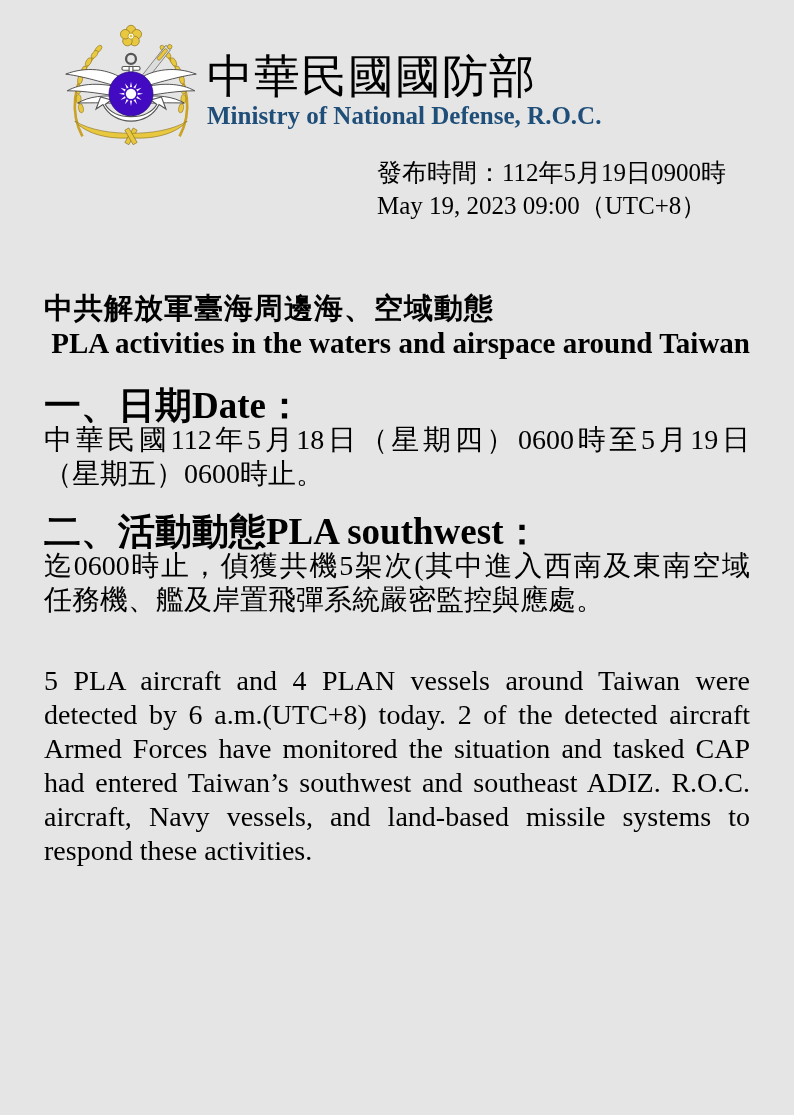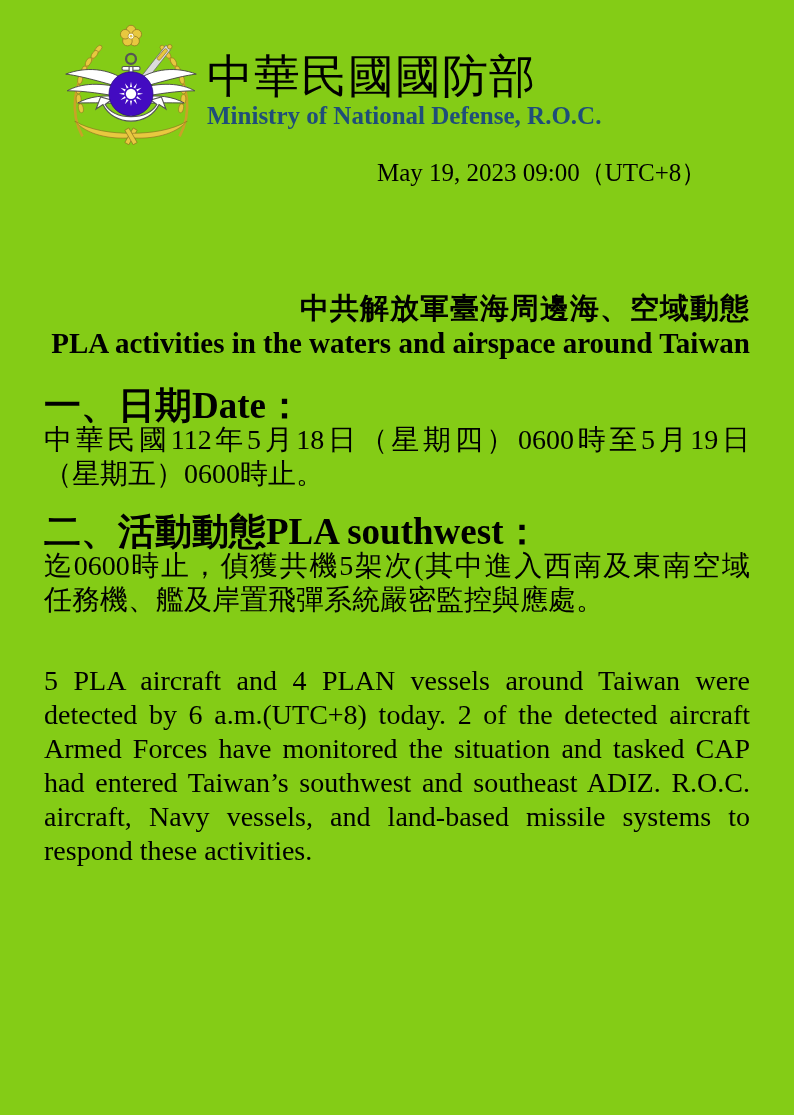--- a/index.html
+++ b/index.html
@@ -5,36 +5,36 @@
   :root{
     --accent-blue:#1f4e79;
     --emblem-gold:#e8c83f;
     --emblem-gold-dark:#8a6d1f;
     --emblem-purple:#430bc1;
   }
   html,body{margin:0;padding:0;background:#fff;}
   .page{
     position:relative;
     width:794px;height:1115px;
-    background:#84cc16;
+    background:#e5e5e5;
     font-family:"Liberation Serif","DejaVu Serif",serif;
     color:#000;
     overflow:hidden;
   }
   
   .emblem{position:absolute;left:55px;top:24px;width:152px;height:126px;}
   .orgname{position:absolute;left:207px;top:52px;}
   .org-zh{font-size:46px;line-height:50px;letter-spacing:1px;white-space:nowrap;}
   .org-en{font-size:25px;font-weight:bold;color:var(--accent-blue,#1f4e79);white-space:nowrap;}
   
   .release{position:absolute;left:377px;top:156px;font-size:25px;line-height:33px;}
   .release div{white-space:nowrap;}
   
   .content{position:absolute;left:44px;top:291px;width:706px;}
-  .title-zh{text-align:right;font-weight:bold;font-size:29px;line-height:35px;letter-spacing:1px;}
+  .title-zh{text-align:left;font-weight:bold;font-size:29px;line-height:35px;letter-spacing:1px;}
   .title-en{text-align:right;font-weight:bold;font-size:29px;line-height:35px;}
   .heading{font-weight:bold;font-size:37px;line-height:34px;}
   .h1-gap{margin-top:28px;}
   .h2-gap{margin-top:24px;}
   .line{font-size:28px;line-height:34px;}
   .fill{text-align:justify;text-align-last:justify;}
   .gap-en-date{margin-top:23px;}
   .gap-en-para{margin-top:47px;}
 </style>
 </head>
@@ -107,20 +107,21 @@
       <circle cx="100" cy="16" r="1.8" fill="#e8c83f" stroke="none"></circle>
     </g>
   </svg>
 
   <div class="orgname">
     <div class="org-zh">中華民國國防部</div>
     <div class="org-en">Ministry of National Defense, R.O.C.</div>
   </div>
 
   <div class="release">
+    <div>發布時間：112年5月19日0900時</div>
     <div>May 19, 2023 09:00（UTC+8）</div>
   </div>
 
   <div class="content">
     <div class="title-zh">中共解放軍臺海周邊海、空域動態</div>
     <div class="title-en">PLA activities in the waters and airspace around Taiwan</div>
 
     <div class="heading h1-gap">一、日期Date：</div>
     <div class="line fill">中華民國112年5月18日（星期四）0600時至5月19日</div>
     <div class="line">（星期五）0600時止。</div>

